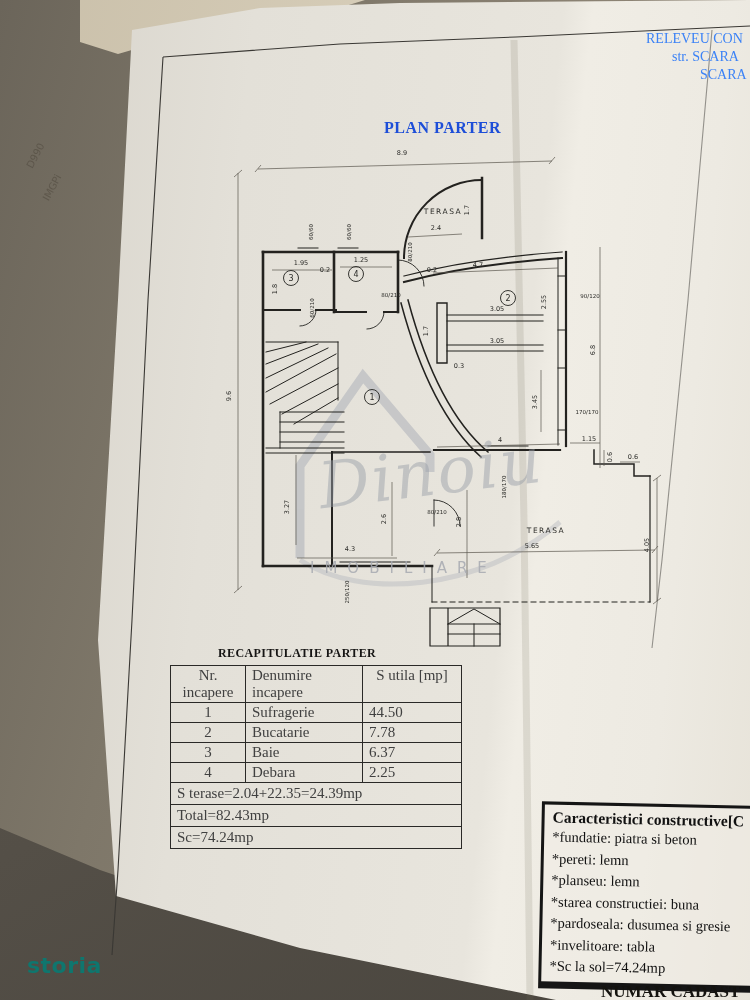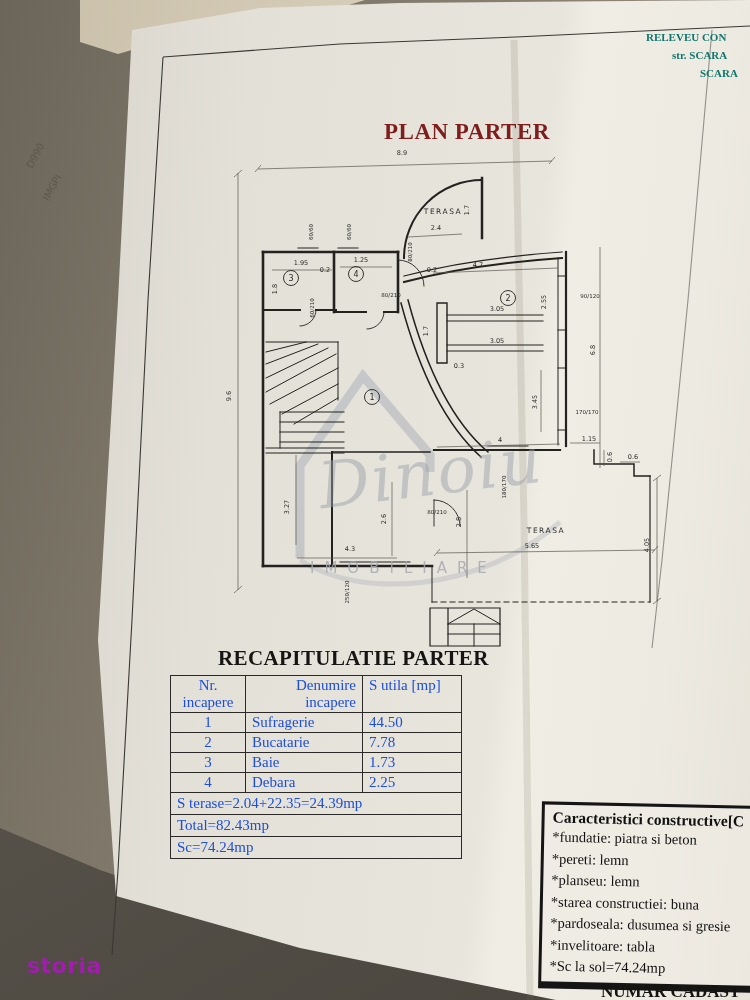--- a/index.html
+++ b/index.html
@@ -18,38 +18,38 @@
      clip-path:polygon(132px 30px,260px 8px,400px 3px,750px 0,750px 1000px,556px 1000px,300px 948px,116px 896px,98px 640px,118px 300px);
      background:linear-gradient(96deg,#d6d2c9 0%,#e3e0d8 30%,#e8e5dd 66%,#f0ede5 69.5%,#edeae2 86%,#e7e3d9 100%);}
   svg.plan{left:0;top:0;z-index:4;pointer-events:none;}
   svg.plan text{fill:#2a2a27;font-family:"DejaVu Sans",sans-serif;}
   
   .wm-script{left:318px;top:436px;z-index:5;font-family:"DejaVu Serif",serif;font-style:italic;
      font-size:64px;color:#9aa0a9;opacity:.48;transform:rotate(-7deg);letter-spacing:2px;}
   .wm-sub{left:310px;top:543px;z-index:5;font-family:"DejaVu Sans",sans-serif;font-size:15px;
      color:#a7aab1;opacity:.85;letter-spacing:10px;margin-top:16px;}
   
-  .hdr{z-index:6;font-weight:bold;font-size:11px;color:#0f766e;white-space:nowrap;}
-  .plan-title{left:384px;top:119px;z-index:6;font-weight:bold;font-size:23px;letter-spacing:.5px;color:#7f1d1d;}
+  .hdr{z-index:6;font-weight:normal;font-size:14px;color:#3b82f6;white-space:nowrap;}
+  .plan-title{left:384px;top:119px;z-index:6;font-weight:bold;font-size:16px;letter-spacing:.5px;color:#1d4ed8;}
   .recap{left:170px;top:646px;z-index:6;color:#161514;}
-  .recap-title{margin:0 0 4px 48px;font-weight:bold;font-size:21px;letter-spacing:.4px;white-space:nowrap;}
+  .recap-title{margin:0 0 4px 48px;font-weight:bold;font-size:12px;letter-spacing:.4px;white-space:nowrap;}
   table.recap-t{border-collapse:collapse;background:transparent;}
   table.recap-t td,table.recap-t th{border:1.2px solid #2a2927;font-size:15px;font-weight:normal;
-     padding:1px 6px;vertical-align:top;color:#1d4ed8;}
-  th.c1{width:62px;text-align:center;} th.c2{width:104px;text-align:right;margin-top:36px;} th.c3{width:86px;text-align:left;}
+     padding:1px 6px;vertical-align:top;color:#404040;}
+  th.c1{width:62px;text-align:center;} th.c2{width:104px;text-align:left;margin-top:36px;} th.c3{width:86px;text-align:center;}
   td.num{text-align:center;}
   tr.frow td{font-size:15px;padding:2px 6px;}
   .chars{left:540px;top:804px;width:242px;z-index:6;color:#111;
      border:3px solid #151515;border-bottom:7px solid #151515;padding:4px 0 4px 8px;
      background:rgba(240,237,229,.55);transform:rotate(1.2deg);}
   .chars-title{font-weight:bold;font-size:15.5px;white-space:nowrap;}
   .chars-item{font-size:14.5px;line-height:21.5px;white-space:nowrap;}
   .cadastral{left:601px;top:982px;z-index:6;font-weight:bold;font-size:17px;color:#14130f;white-space:nowrap;}
   .brand{left:27px;top:953px;z-index:7;font-family:"DejaVu Sans",sans-serif;font-weight:bold;
-     font-size:22px;letter-spacing:.5px;color:#a21caf;}
+     font-size:22px;letter-spacing:.5px;color:#0f766e;}
   .side-mark{z-index:2;font-family:"DejaVu Sans",sans-serif;font-size:10px;color:rgba(70,64,54,.45);
      transform:rotate(-62deg);}
 </style>
 </head>
 <body>
 
 <div class="abs bottom-shadow"></div>
 <div class="abs side-mark" style="left:22px;top:150px;">D990</div>
 <div class="abs side-mark" style="left:38px;top:182px;">IMGPi</div>
 <div class="abs under-sheet"></div>
@@ -222,21 +222,21 @@
         <td>44.50</td>
       </tr>
       <tr>
         <td class="num">2</td>
         <td>Bucatarie</td>
         <td>7.78</td>
       </tr>
       <tr>
         <td class="num">3</td>
         <td>Baie</td>
-        <td>1.73</td>
+        <td>6.37</td>
       </tr>
       <tr>
         <td class="num">4</td>
         <td>Debara</td>
         <td>2.25</td>
       </tr>
       <tr class="frow">
         <td colspan="3">S terase=2.04+22.35=24.39mp</td>
         </tr>
       <tr class="frow">

